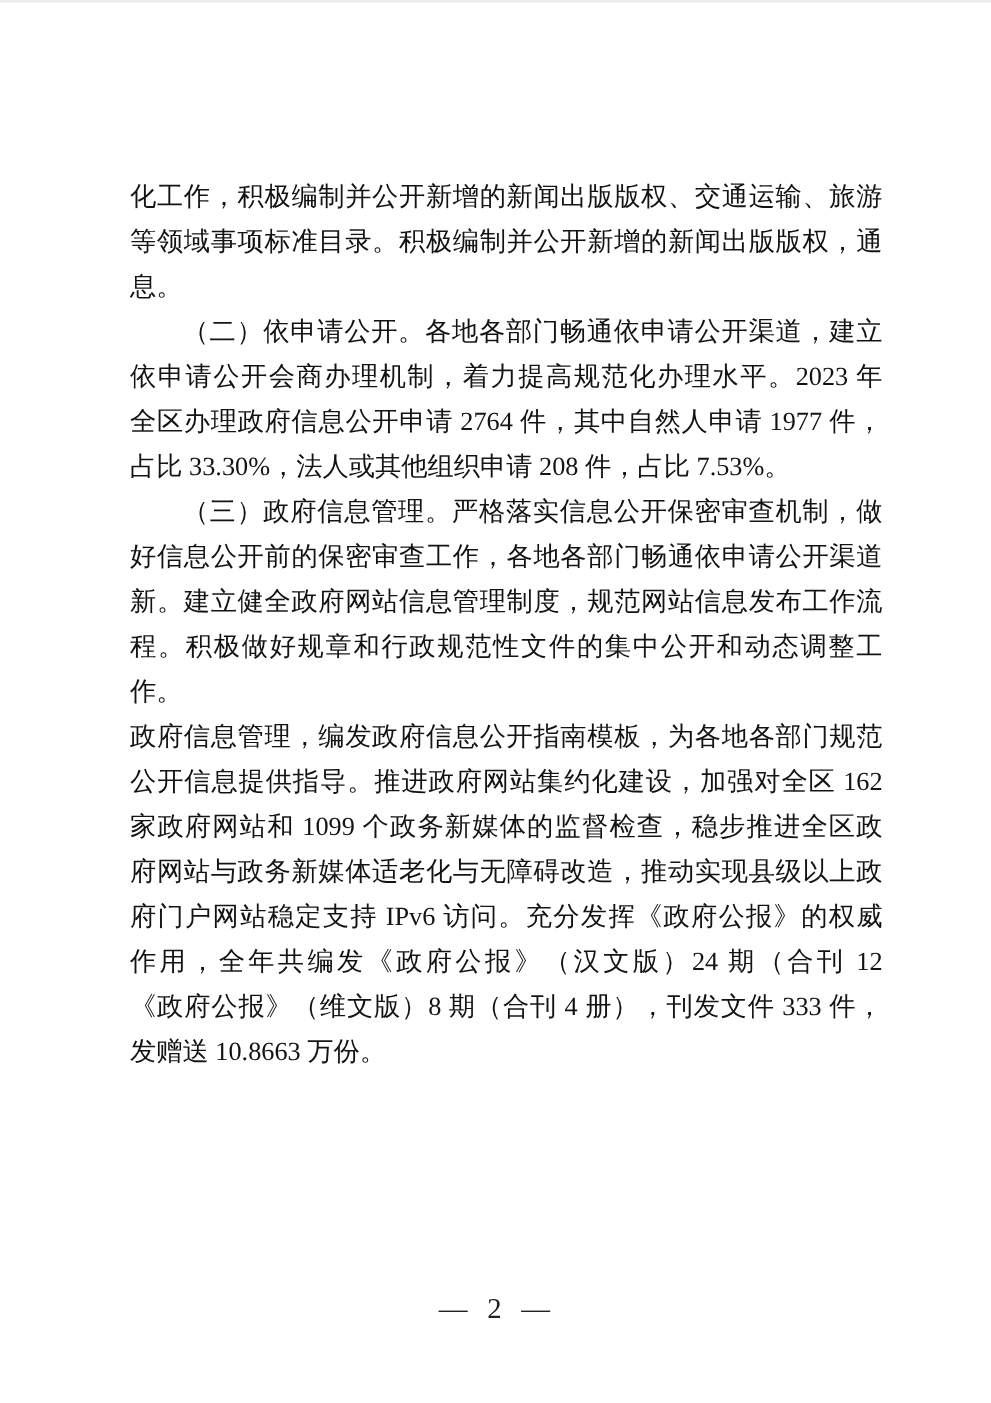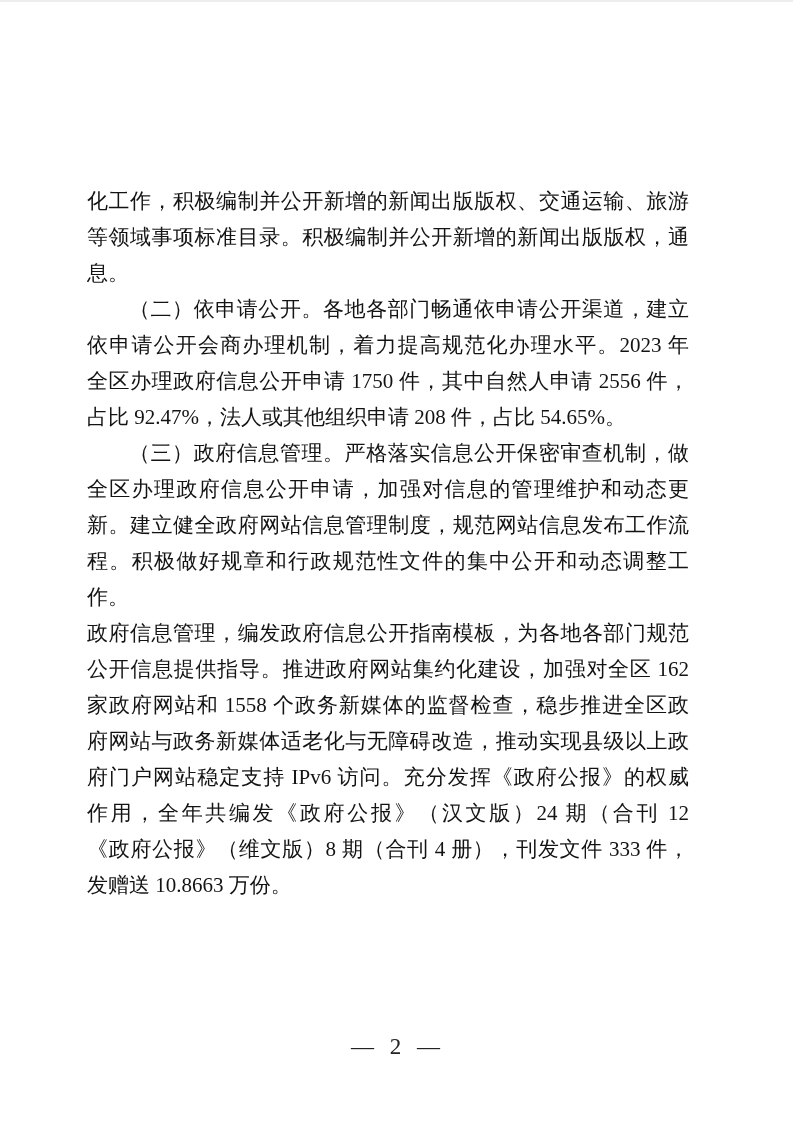--- a/index.html
+++ b/index.html
@@ -13,24 +13,23 @@
     height: 1122px;
     background: #ffffff;
     overflow: hidden;
     font-family: "Liberation Serif", "DejaVu Serif", serif;
     color: #131313;
     border-top: 2px solid #ededed;
     box-sizing: border-box;
   }
   .text-block {
     position: absolute;
-    left: 87px;
+    left: 104px;
     top: 137px;
     width: 602px;
-    margin-top: 44px;
   }
   .para {
     margin: 0;
     padding: 0;
   }
   .line {
     font-size: 21px;
     line-height: 36px;
     height: 36px;
     text-align: justify;
@@ -65,34 +64,34 @@
 <div class="page">
   <main class="text-block">
       <div class="para">
         <div class="line">化工作，积极编制并公开新增的新闻出版版权、交通运输、旅游</div>
         <div class="line">等领域事项标准目录。积极编制并公开新增的新闻出版版权，通过</div>
         <div class="line para-end">息。</div>
       </div>
       <div class="para">
         <div class="line indent">（二）依申请公开。各地各部门畅通依申请公开渠道，建立</div>
         <div class="line">依申请公开会商办理机制，着力提高规范化办理水平。2023 年</div>
-        <div class="line">全区办理政府信息公开申请 1750 件，其中自然人申请 2556 件，</div>
-        <div class="line para-end">占比 92.47%，法人或其他组织申请 208 件，占比 54.65%。</div>
+        <div class="line">全区办理政府信息公开申请 2764 件，其中自然人申请 1977 件，</div>
+        <div class="line para-end">占比 33.30%，法人或其他组织申请 208 件，占比 7.53%。</div>
       </div>
       <div class="para">
         <div class="line indent">（三）政府信息管理。严格落实信息公开保密审查机制，做</div>
-        <div class="line">全区办理政府信息公开申请，加强对信息的管理维护和动态更</div>
+        <div class="line">好信息公开前的保密审查工作，各地各部门畅通依申请公开渠道</div>
         <div class="line">新。建立健全政府网站信息管理制度，规范网站信息发布工作流</div>
         <div class="line">程。积极做好规章和行政规范性文件的集中公开和动态调整工</div>
         <div class="line para-end">作。</div>
       </div>
       <div class="para">
         <div class="line">政府信息管理，编发政府信息公开指南模板，为各地各部门规范</div>
         <div class="line">公开信息提供指导。推进政府网站集约化建设，加强对全区 162</div>
-        <div class="line">家政府网站和 1558 个政务新媒体的监督检查，稳步推进全区政</div>
+        <div class="line">家政府网站和 1099 个政务新媒体的监督检查，稳步推进全区政</div>
         <div class="line">府网站与政务新媒体适老化与无障碍改造，推动实现县级以上政</div>
         <div class="line">府门户网站稳定支持 IPv6 访问。充分发挥《政府公报》的权威</div>
         <div class="line">作用，全年共编发《政府公报》（汉文版）24 期（合刊 12 册）、</div>
         <div class="line">《政府公报》（维文版）8 期（合刊 4 册），刊发文件 333 件，印</div>
         <div class="line para-end">发赠送 10.8663 万份。</div>
       </div>
     </main>
 
   <footer class="page-footer">
     <span>— 2 —</span>

